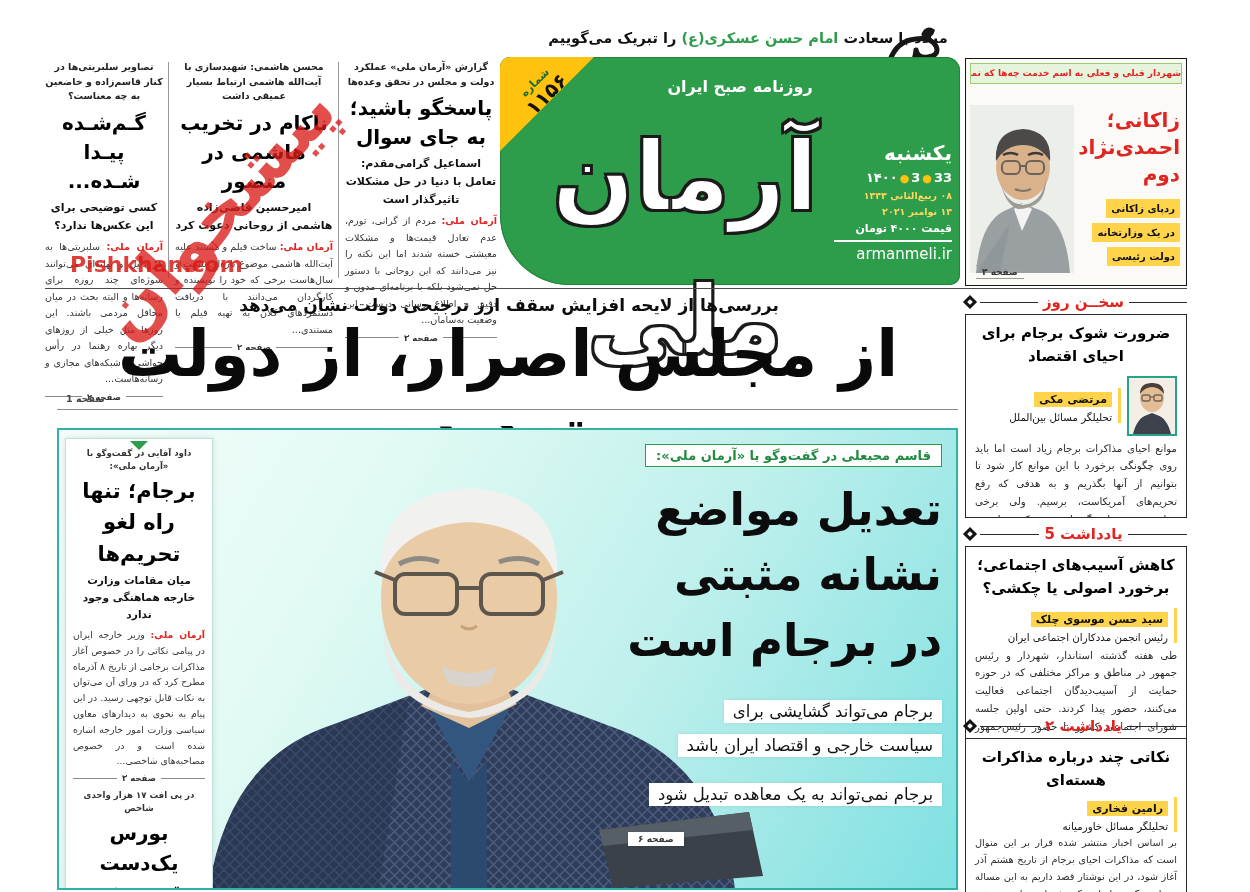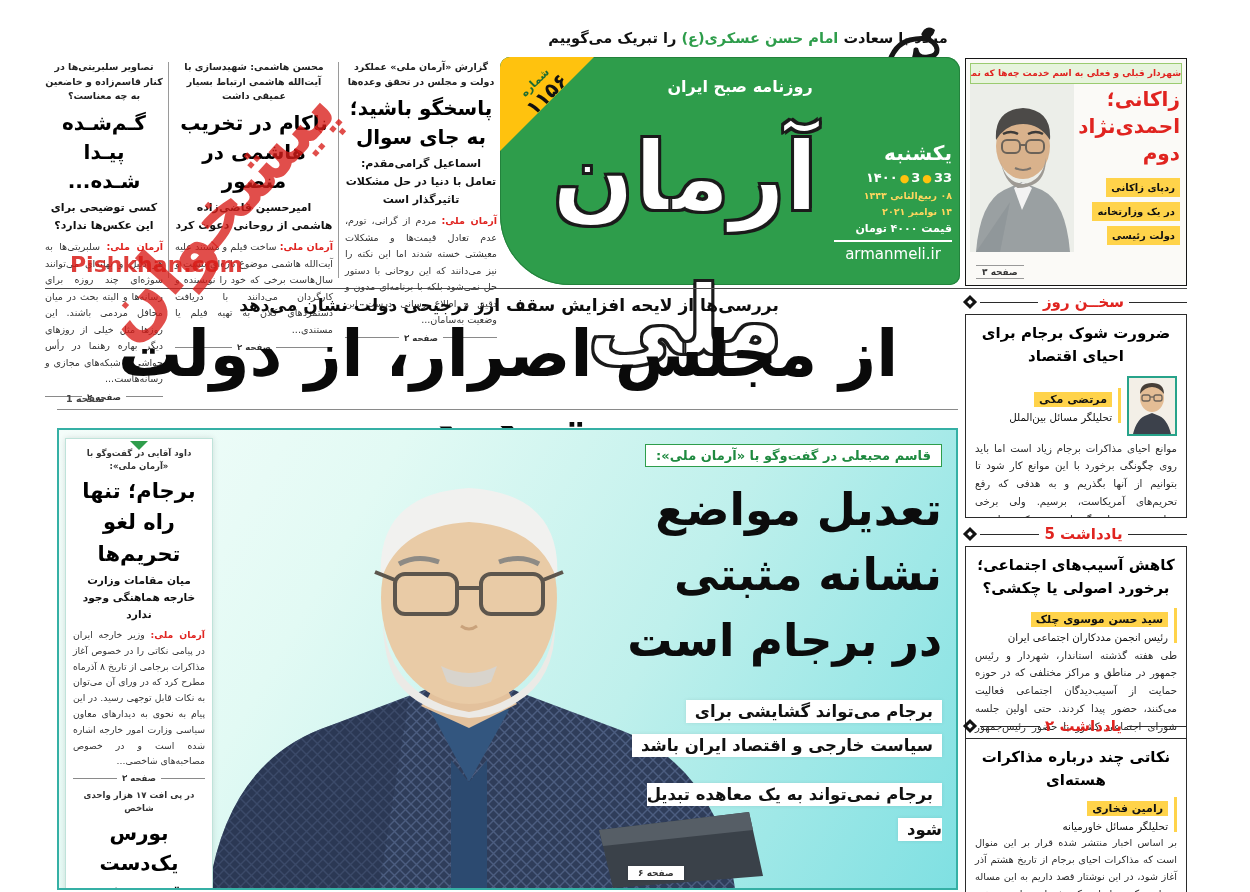--- a/index.html
+++ b/index.html
@@ -26,27 +26,27 @@
   .logo{position:absolute;top:48px;left:20px;width:330px;text-align:center;
     font-size:96px;font-weight:bold;color:#fff;line-height:1.5;
     -webkit-text-stroke:2px #1b1b1b;text-shadow:2px 2px 0 #1b1b1b,-2px 2px 0 #1b1b1b,2px -2px 0 #1b1b1b,-2px -2px 0 #1b1b1b;}
   .dateblock{position:absolute;top:84px;right:8px;width:122px;text-align:right;color:#fff;}
   .weekday{font-size:20px;font-weight:bold;letter-spacing:1px;}
   .daterow{margin-top:5px;font-size:13px;font-weight:bold;white-space:nowrap;}
   .daterow .dot{color:#ffc20e;font-size:11px;padding:0 2px;}
   .hijri,.greg{margin-top:5px;font-size:9.5px;color:#ffd65e;font-weight:bold;}
   .price{margin-top:5px;font-size:11px;font-weight:bold;color:#fff;}
   .siteband{margin-top:5px;border-top:2px solid #fff;padding-top:3px;width:118px;
-    text-align:center;font-size:15px;color:#fff;}
+    font-size:15px;color:#fff;}
   .ornament{top:26px;left:880px;width:66px;height:64px;}
   
   .zakani{top:58px;left:965px;width:222px;height:228px;border:1px solid #161616;background:#fbfaf7;box-sizing:border-box;padding:4px;}
   .zk-strip{height:19px;line-height:18px;background:#e7f4dd;border:1px solid #9bcb70;
     color:#e02420;font-weight:bold;font-size:9px;text-align:center;white-space:nowrap;overflow:hidden;}
-  .zk-row{display:flex;margin-top:0;height:168px;}
+  .zk-row{display:flex;margin-top:21px;height:168px;}
   .zk-text{flex:1;padding:2px 2px 0 4px;}
   .zk-title{color:#e02420;font-weight:bold;font-size:20px;line-height:1.35;text-align:right;}
   .zk-highs{margin-top:9px;text-align:right;}
   .zk-highs span{display:inline-block;background:#ffd34a;color:#111;font-size:10px;font-weight:bold;
     padding:4px 5px;margin-bottom:3px;}
   .zk-photo{width:104px;height:168px;overflow:hidden;background:#efeeea;}
   .zk-page{position:absolute;left:10px;bottom:6px;font-size:9px;font-weight:bold;color:#333;
     border-top:1px solid #999;border-bottom:1px solid #999;padding:1px 6px;}
   
   .topcols{top:60px;left:45px;width:452px;height:224px;}
@@ -82,21 +82,21 @@
   .wt1{font-size:21px;font-weight:bold;line-height:1.5;color:#000;margin:3px 0 2px;}
   .wt2{font-size:20px;font-weight:bold;line-height:1.5;color:#000;margin:3px 0 2px;}
   .ws{font-size:10.6px;font-weight:bold;line-height:1.6;color:#111;}
   .wb{text-align:justify;font-size:9.3px;color:#333;line-height:1.7;margin-top:4px;}
   
   .iv{position:absolute;right:14px;top:14px;width:316px;text-align:right;}
   .iv-kick{display:inline-block;background:#fff;border:1px solid #2e9d4b;color:#1f8a40;
     font-size:13px;font-weight:bold;padding:3px 10px;}
   .iv-title{margin-top:10px;font-size:45px;font-weight:bold;color:#0c0c0c;line-height:1.45;}
   .iv-subs{margin-top:22px;line-height:2.1;}
-  .iv-subs .chip{background:#fff;padding:2px 9px;font-size:16.5px;font-weight:bold;color:#111;
+  .iv-subs .chip{background:#fff;padding:2px 9px;font-size:16.5px;font-weight:normal;color:#111;
     box-shadow:0 0 4px rgba(0,0,0,.08);}
   .iv-sub2{margin-top:14px;}
   .iv-page{margin-top:14px;margin-left:2px;text-align:left;}
   .iv-page span{background:#fff;font-size:9px;font-weight:bold;color:#333;padding:2px 10px;box-shadow:0 0 3px rgba(0,0,0,.1);}
   
   .rsec-head{position:absolute;left:965px;width:222px;display:flex;align-items:center;gap:5px;height:20px;}
   .rsec-head .hline{flex:1;border-top:1px solid #2b2b2b;}
   .rsec-head .stitle{color:#e02420;font-size:15px;font-weight:bold;white-space:nowrap;letter-spacing:1px;}
   .diamond{width:10px;height:10px;background:#131313;transform:rotate(45deg);position:relative;flex:0 0 auto;}
   .diamond::after{content:'';position:absolute;inset:3px;background:#fff;}

